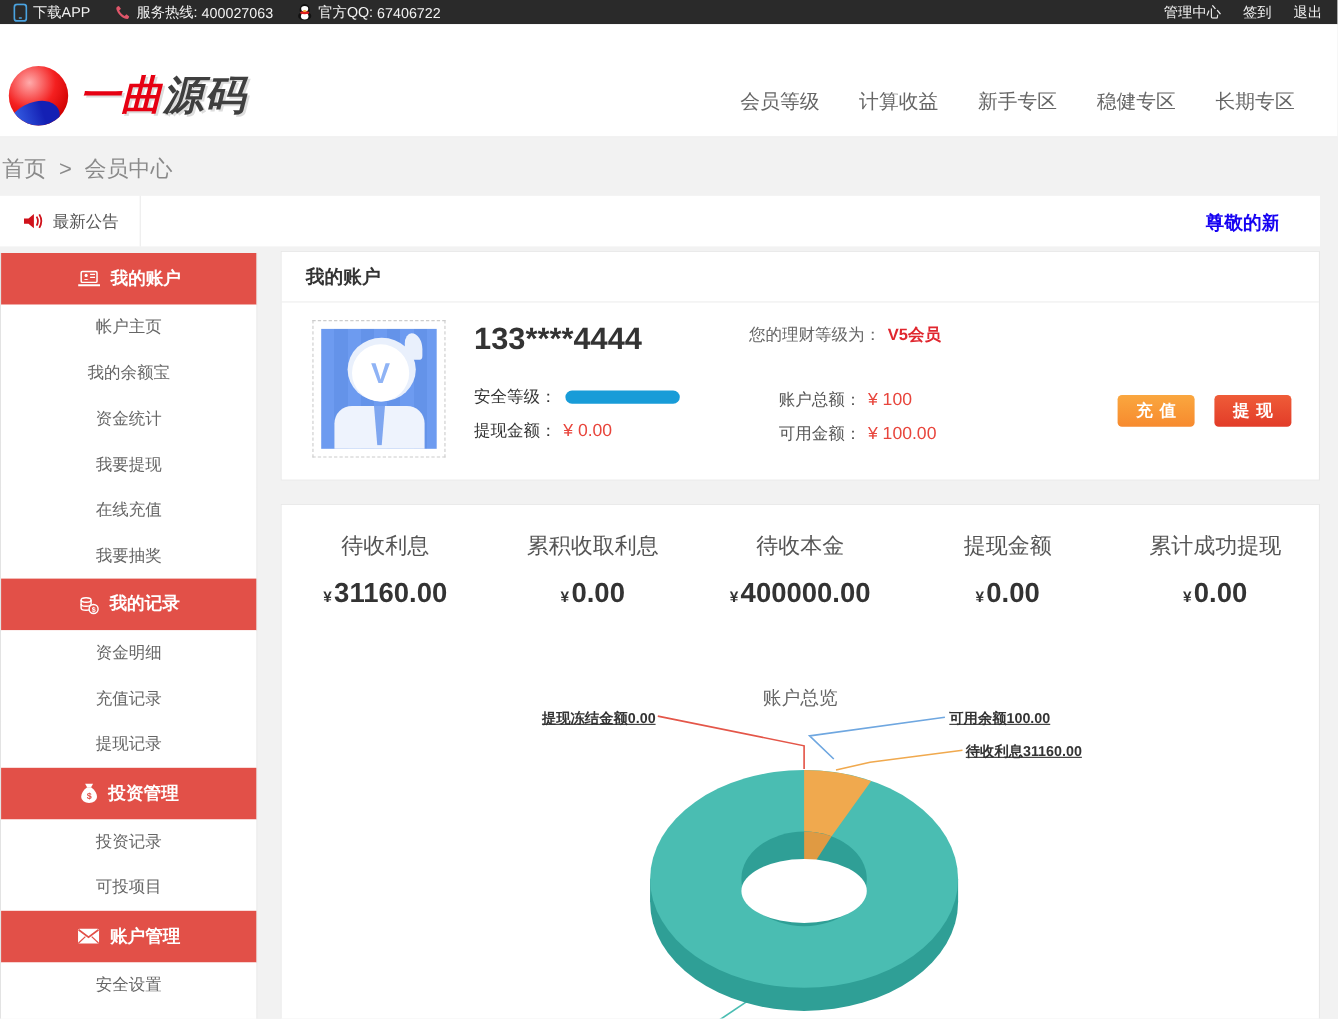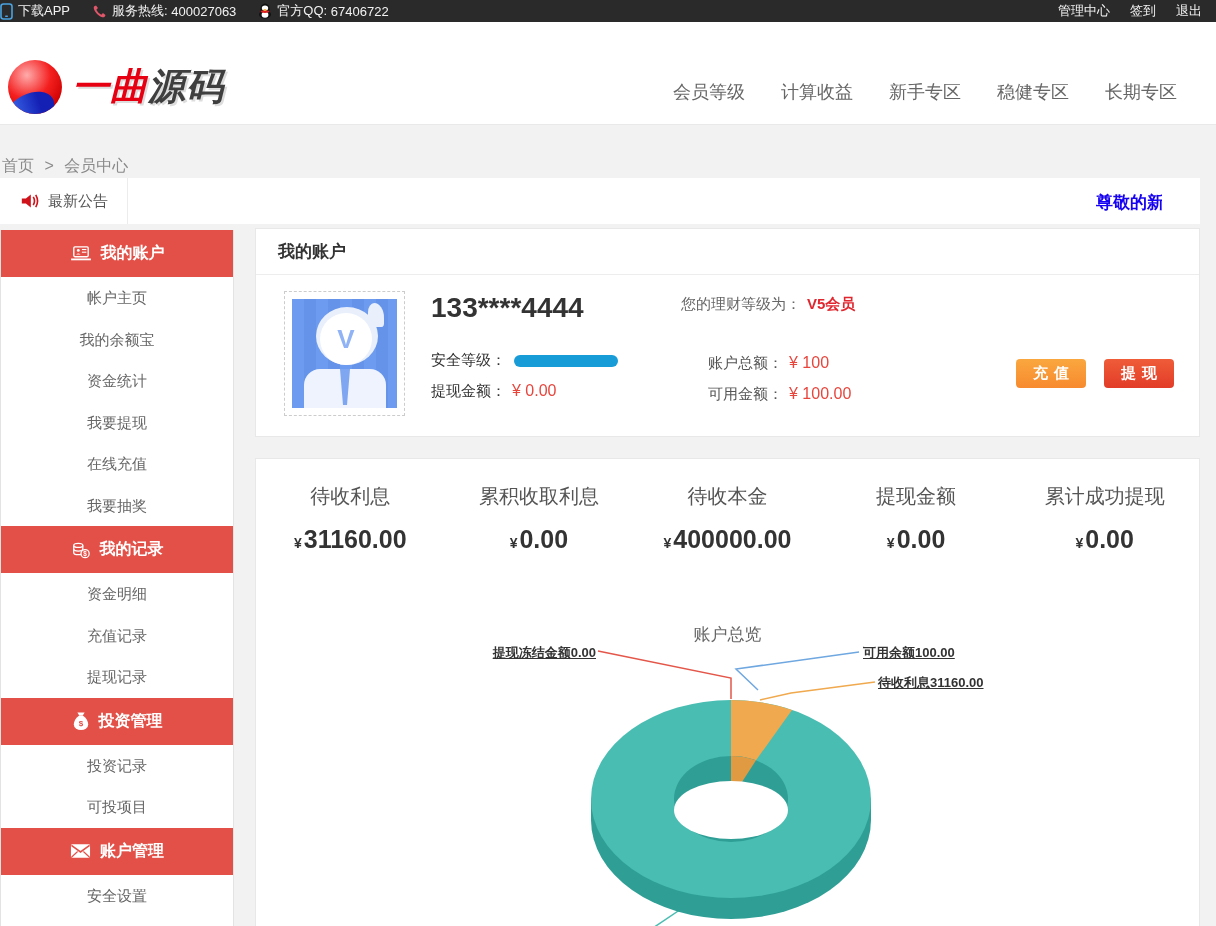--- a/index.html
+++ b/index.html
@@ -3,21 +3,21 @@
 <meta charset="utf-8">
 <style>
   * { margin:0; padding:0; box-sizing:border-box; }
   html,body { width:1216px; height:926px; overflow:hidden; }
   body { font-family:"Liberation Sans","DejaVu Sans",sans-serif; background:#f2f2f2; }
   #root { position:relative; width:1216px; height:926px; }
 
   
   .topbar { position:absolute; left:0; top:0; width:1216px; height:22px; background:#2a2a2a;
             display:flex; align-items:center; color:#f2f2f2; font-size:13px; }
-  .topbar .tleft { display:flex; align-items:center; padding-left:0; }
+  .topbar .tleft { display:flex; align-items:center; padding-left:12px; }
   .topbar .titem { display:flex; align-items:center; margin-right:22px; white-space:nowrap; }
   .topbar .titem .ic { margin-right:5px; display:flex; align-items:center; }
   .topbar .tright { margin-left:auto; display:flex; align-items:center; padding-right:14px; }
   .topbar .tright span { margin-left:20px; cursor:pointer; }
 
   
   .header { position:absolute; left:0; top:22px; width:1216px; height:103px; background:#fff;
             border-bottom:1px solid #e9e9e9; }
   .logo { position:absolute; left:8px; top:38px; display:flex; align-items:center; cursor:pointer; }
   .logo-ball { position:relative; width:54px; height:54px; border-radius:50%; overflow:hidden;
@@ -26,21 +26,21 @@
                border-radius:50%; transform:rotate(-28deg);
                background:linear-gradient(100deg,#3f71f2 10%, #1420b4 70%); }
   .logo-text { margin-left:10px; font-size:37px; font-weight:bold; font-style:italic;
                letter-spacing:1px; text-shadow:2px 2px 0 rgba(120,120,120,0.25); white-space:nowrap; }
   .logo-text .t1 { color:#e60012; }
   .logo-text .t2 { color:#3f3f3f; }
   .nav { position:absolute; right:39px; top:58px; display:flex; }
   .nav .nav-item { font-size:18px; color:#666; margin-left:36px; cursor:pointer; white-space:nowrap; }
 
   
-  .breadcrumb { position:absolute; left:2px; top:140px; font-size:16px; color:#8a8a8a;margin-top:16px; }
+  .breadcrumb { position:absolute; left:2px; top:140px; font-size:20px; color:#8a8a8a; }
   .breadcrumb .sep { margin:0 6px; }
   .breadcrumb .bc-home { cursor:pointer; }
 
   
   .notice { position:absolute; left:0; top:178px; width:1200px; height:46px; background:#fff; display:flex; align-items:center; }
   .notice .nleft { width:128px; height:100%; display:flex; align-items:center; border-right:1px solid #ececec; }
   .notice .nleft .ic { margin-left:20px; margin-right:8px; display:flex; }
   .notice .nlabel { font-size:15px; color:#555; white-space:nowrap; }
   .notice .marquee { position:absolute; right:38px; top:13px; width:66px; height:22px; overflow:hidden;
                      color:#1703f2; font-weight:bold; font-size:17px; white-space:nowrap; }

